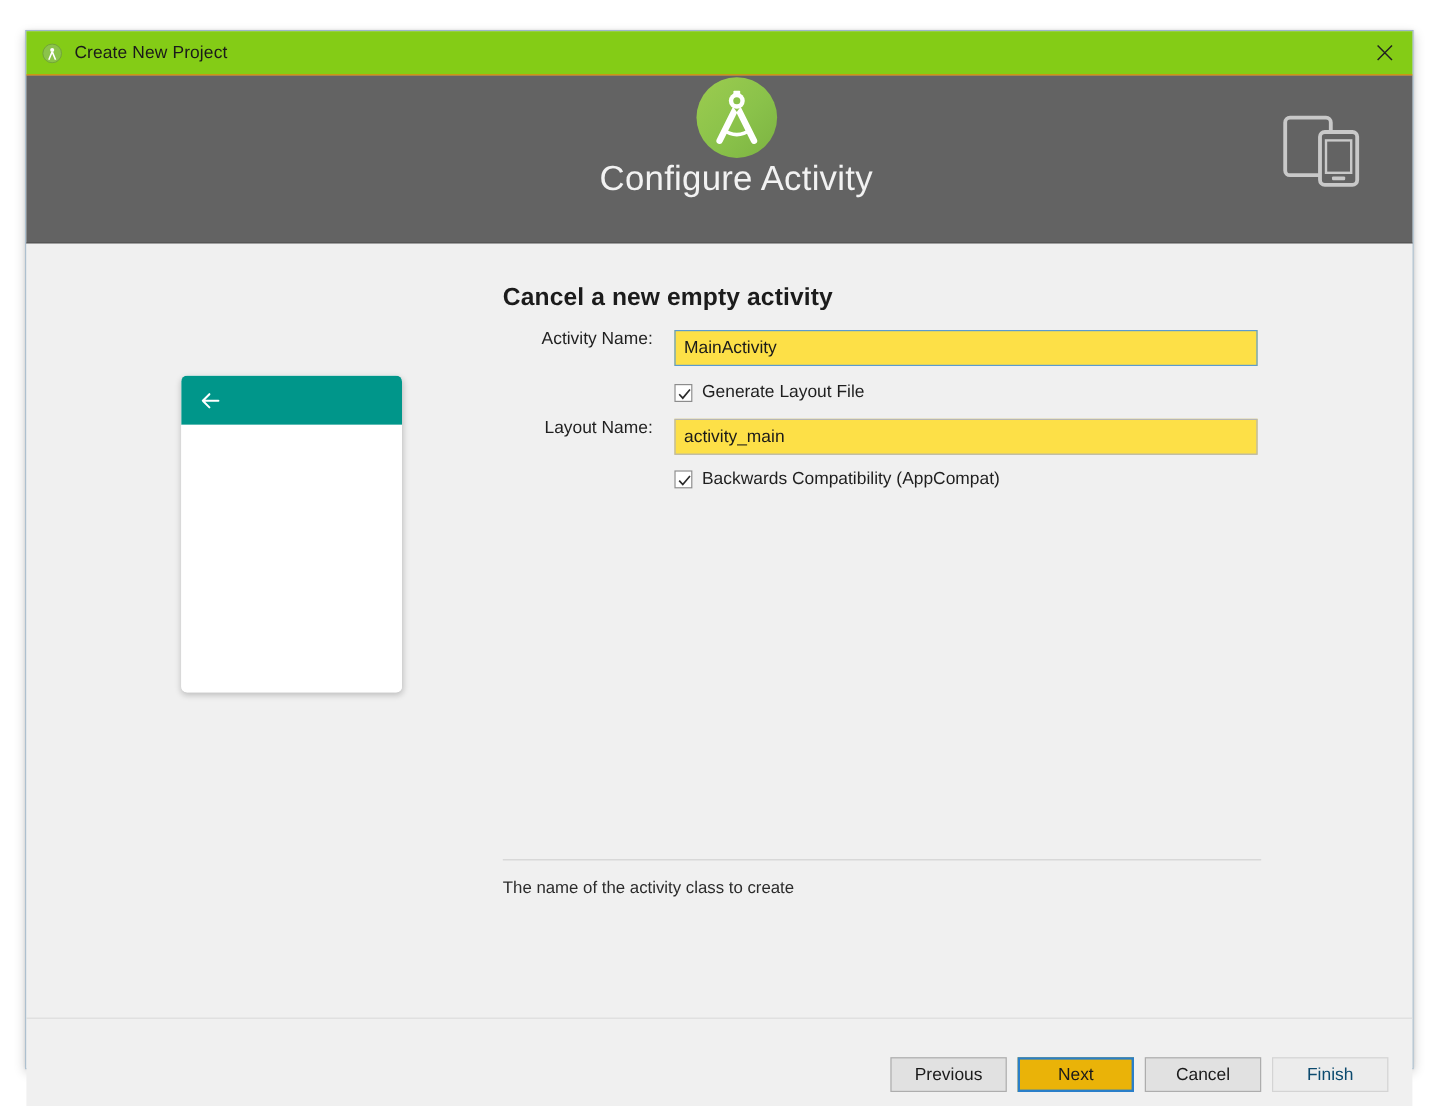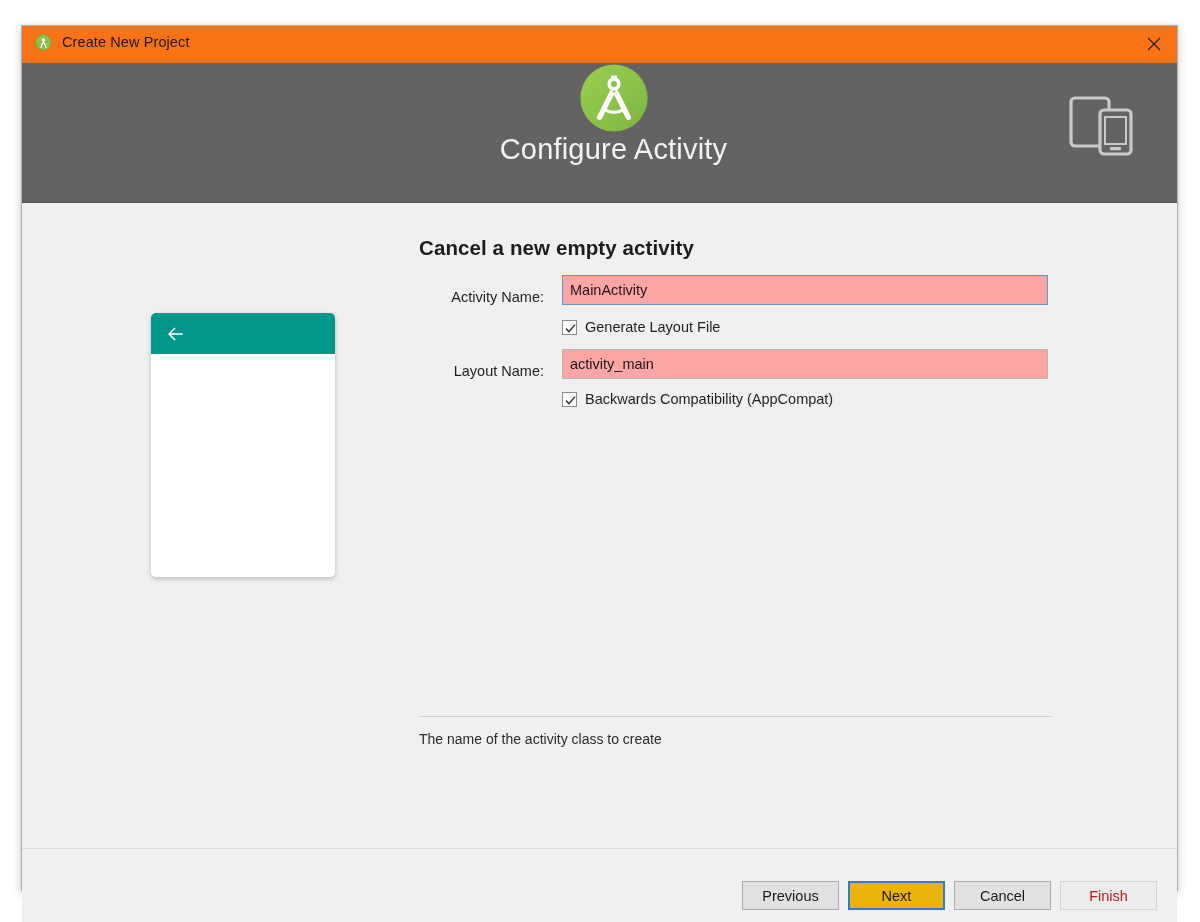--- a/index.html
+++ b/index.html
@@ -22,22 +22,22 @@
     border: 1px solid #9fb6c9;
     box-sizing: border-box;
     background: #f0f0f0;
     box-shadow: 0 3px 9px rgba(0,0,0,0.20), 0 0 2px rgba(0,0,0,0.10);
   }
 
   
   #title-bar {
     position: relative;
     height: 37px;
-    background: #f97316;
-    border-bottom: 5px solid #f97316;
+    background: #84cc16;
+    border-bottom: 1px solid #f97316;
     display: flex;
     align-items: center;
     padding-left: 13px;
     box-sizing: border-box;
   }
   #title-bar-icon {
     width: 17px;
     height: 17px;
     margin-right: 10px;
     flex: 0 0 auto;
@@ -138,41 +138,41 @@
 
   
   #form-area {
     position: absolute;
     left: 397px;
     top: 72px;
     width: 632px;
   }
   .form-row {
     display: flex;
-    align-items: flex-end;
+    align-items: flex-start;
     margin-bottom: 0;
   }
   .form-label {
     width: 143px;
     text-align: right;
     padding-right: 18px;
     font-size: 14.5px;
     color: #1f1f1f;
     box-sizing: border-box;
     flex: 0 0 auto;
   }
   .text-input {
     width: 486px;
     height: 30px;
     box-sizing: border-box;
     padding: 0 7px;
     font-family: "Liberation Sans", sans-serif;
     font-size: 14.5px;
     color: #1a1a1a;
-    background: #fca5a5;
+    background: #fde047;
     border: 1px solid #b5b5b5;
     outline: none;
     border-radius: 0;
   }
   .text-input.focused {
     border: 1px solid #5b9bd0;
   }
 
   .check-row {
     display: flex;
@@ -250,21 +250,21 @@
     align-items: center;
     justify-content: center;
     border-radius: 0;
     cursor: default;
   }
   .dlg-button.primary {
     border: 2px solid #2a7fc9;
     background: #eab308;
   }
   .dlg-button.disabled {
-    color: #b91c1c;
+    color: #0c4a6e;
     background: #ececec;
     border: 1px solid #d4d4d4;
   }
 </style>
 </head>
 <body>
 
 <div id="dialog-window">
 
   <div id="title-bar">

